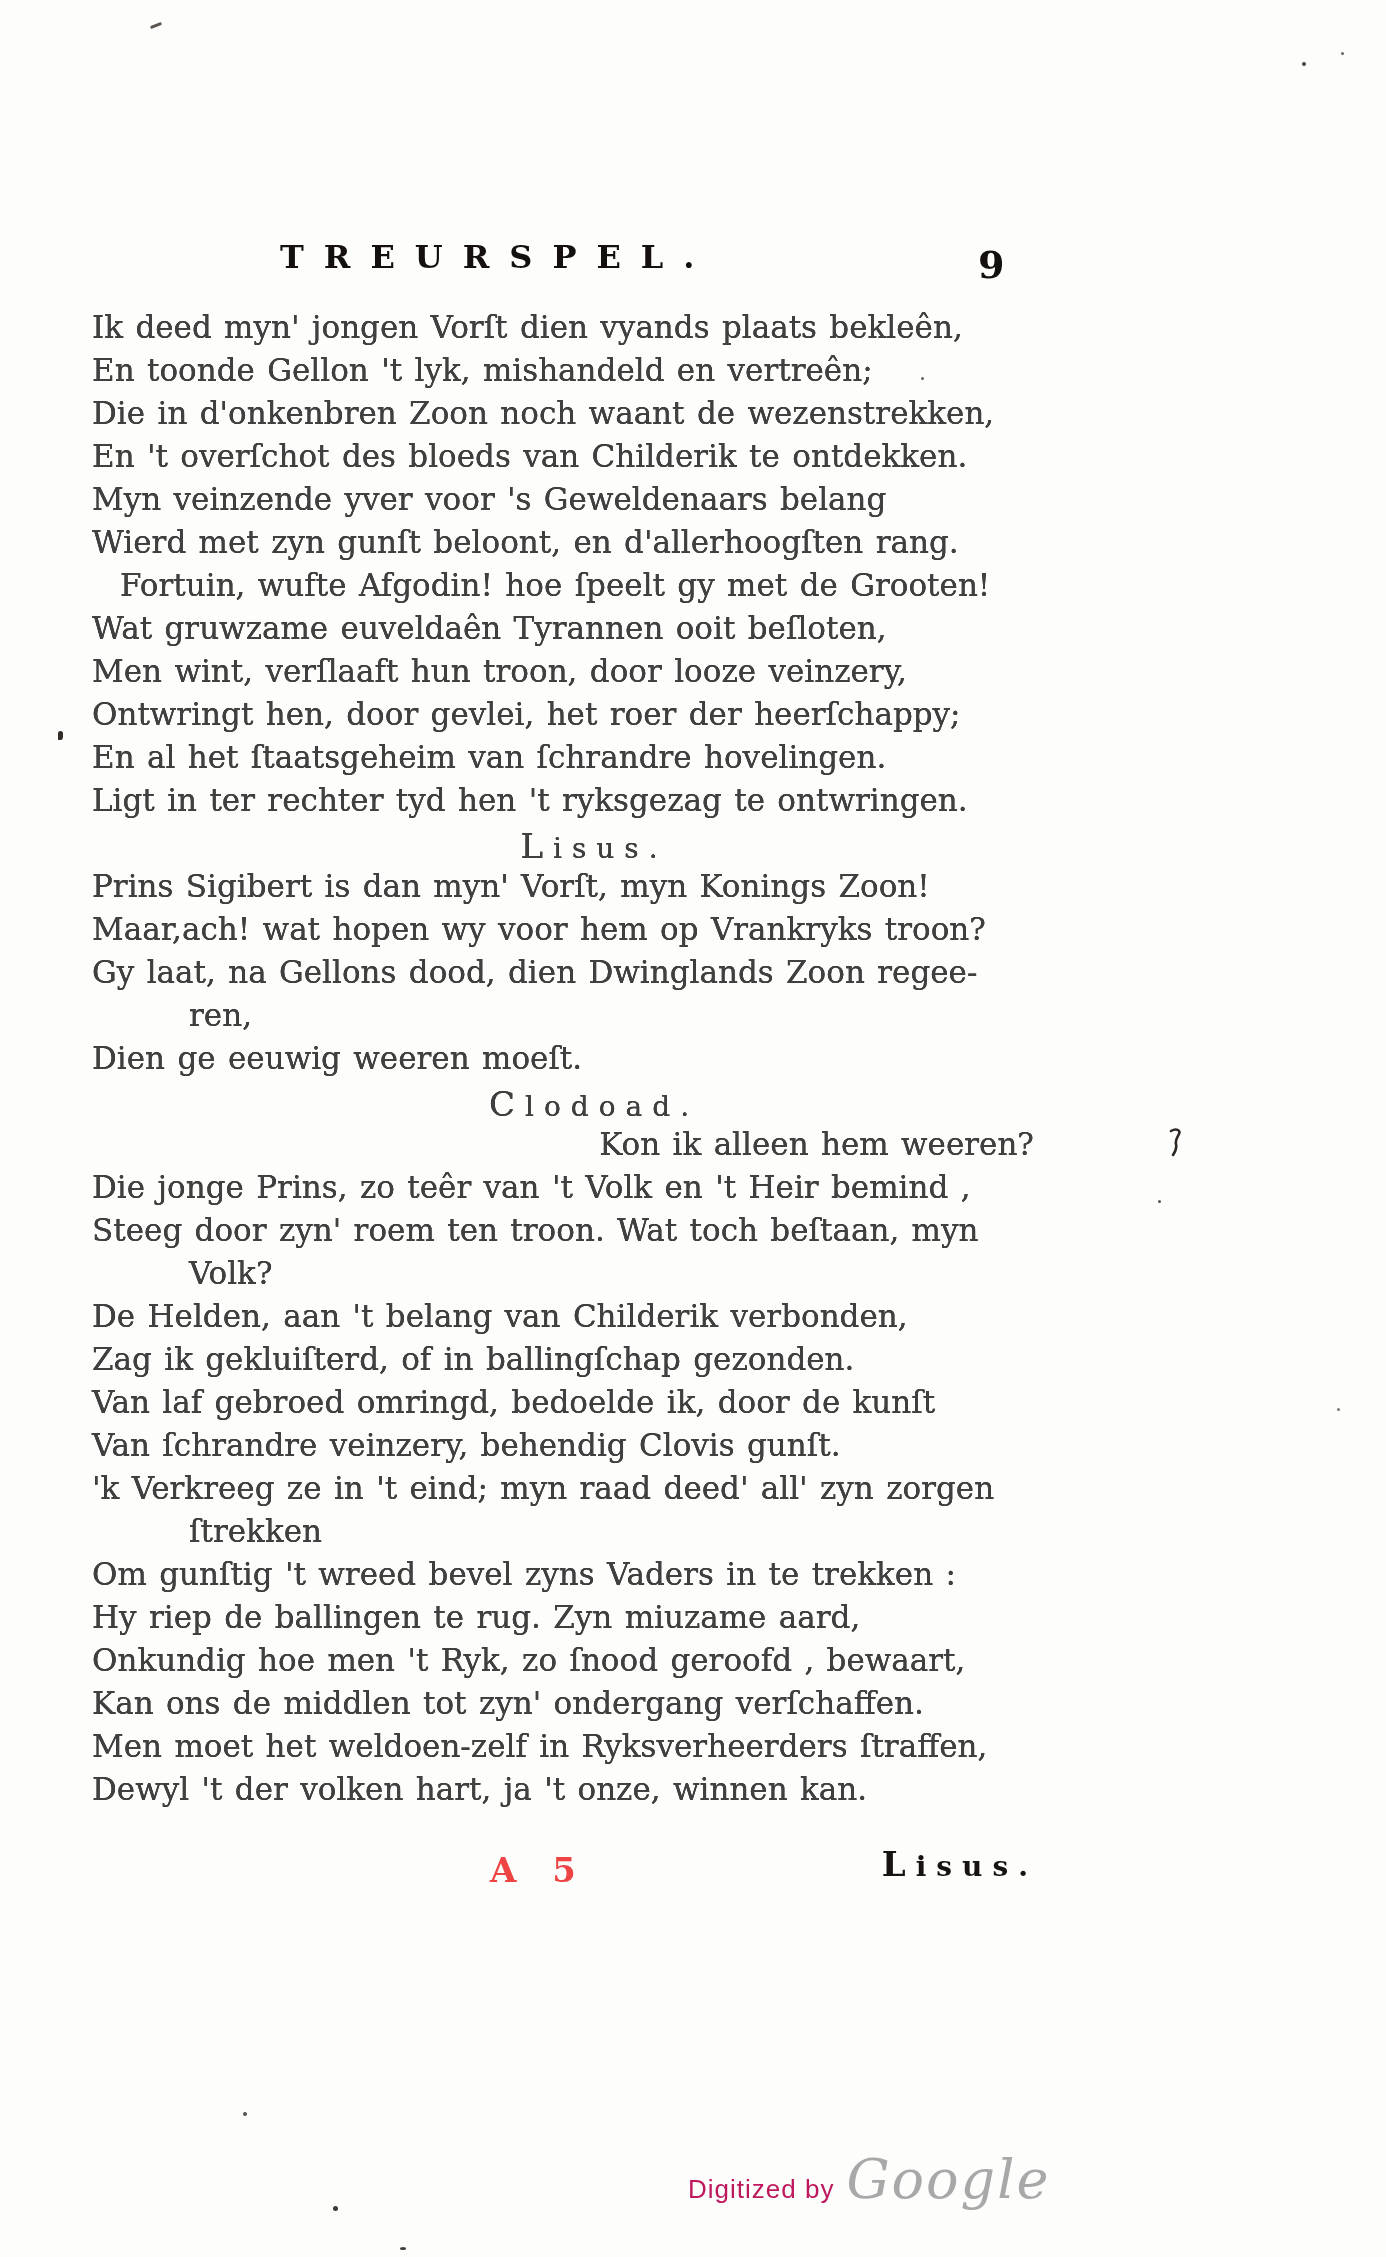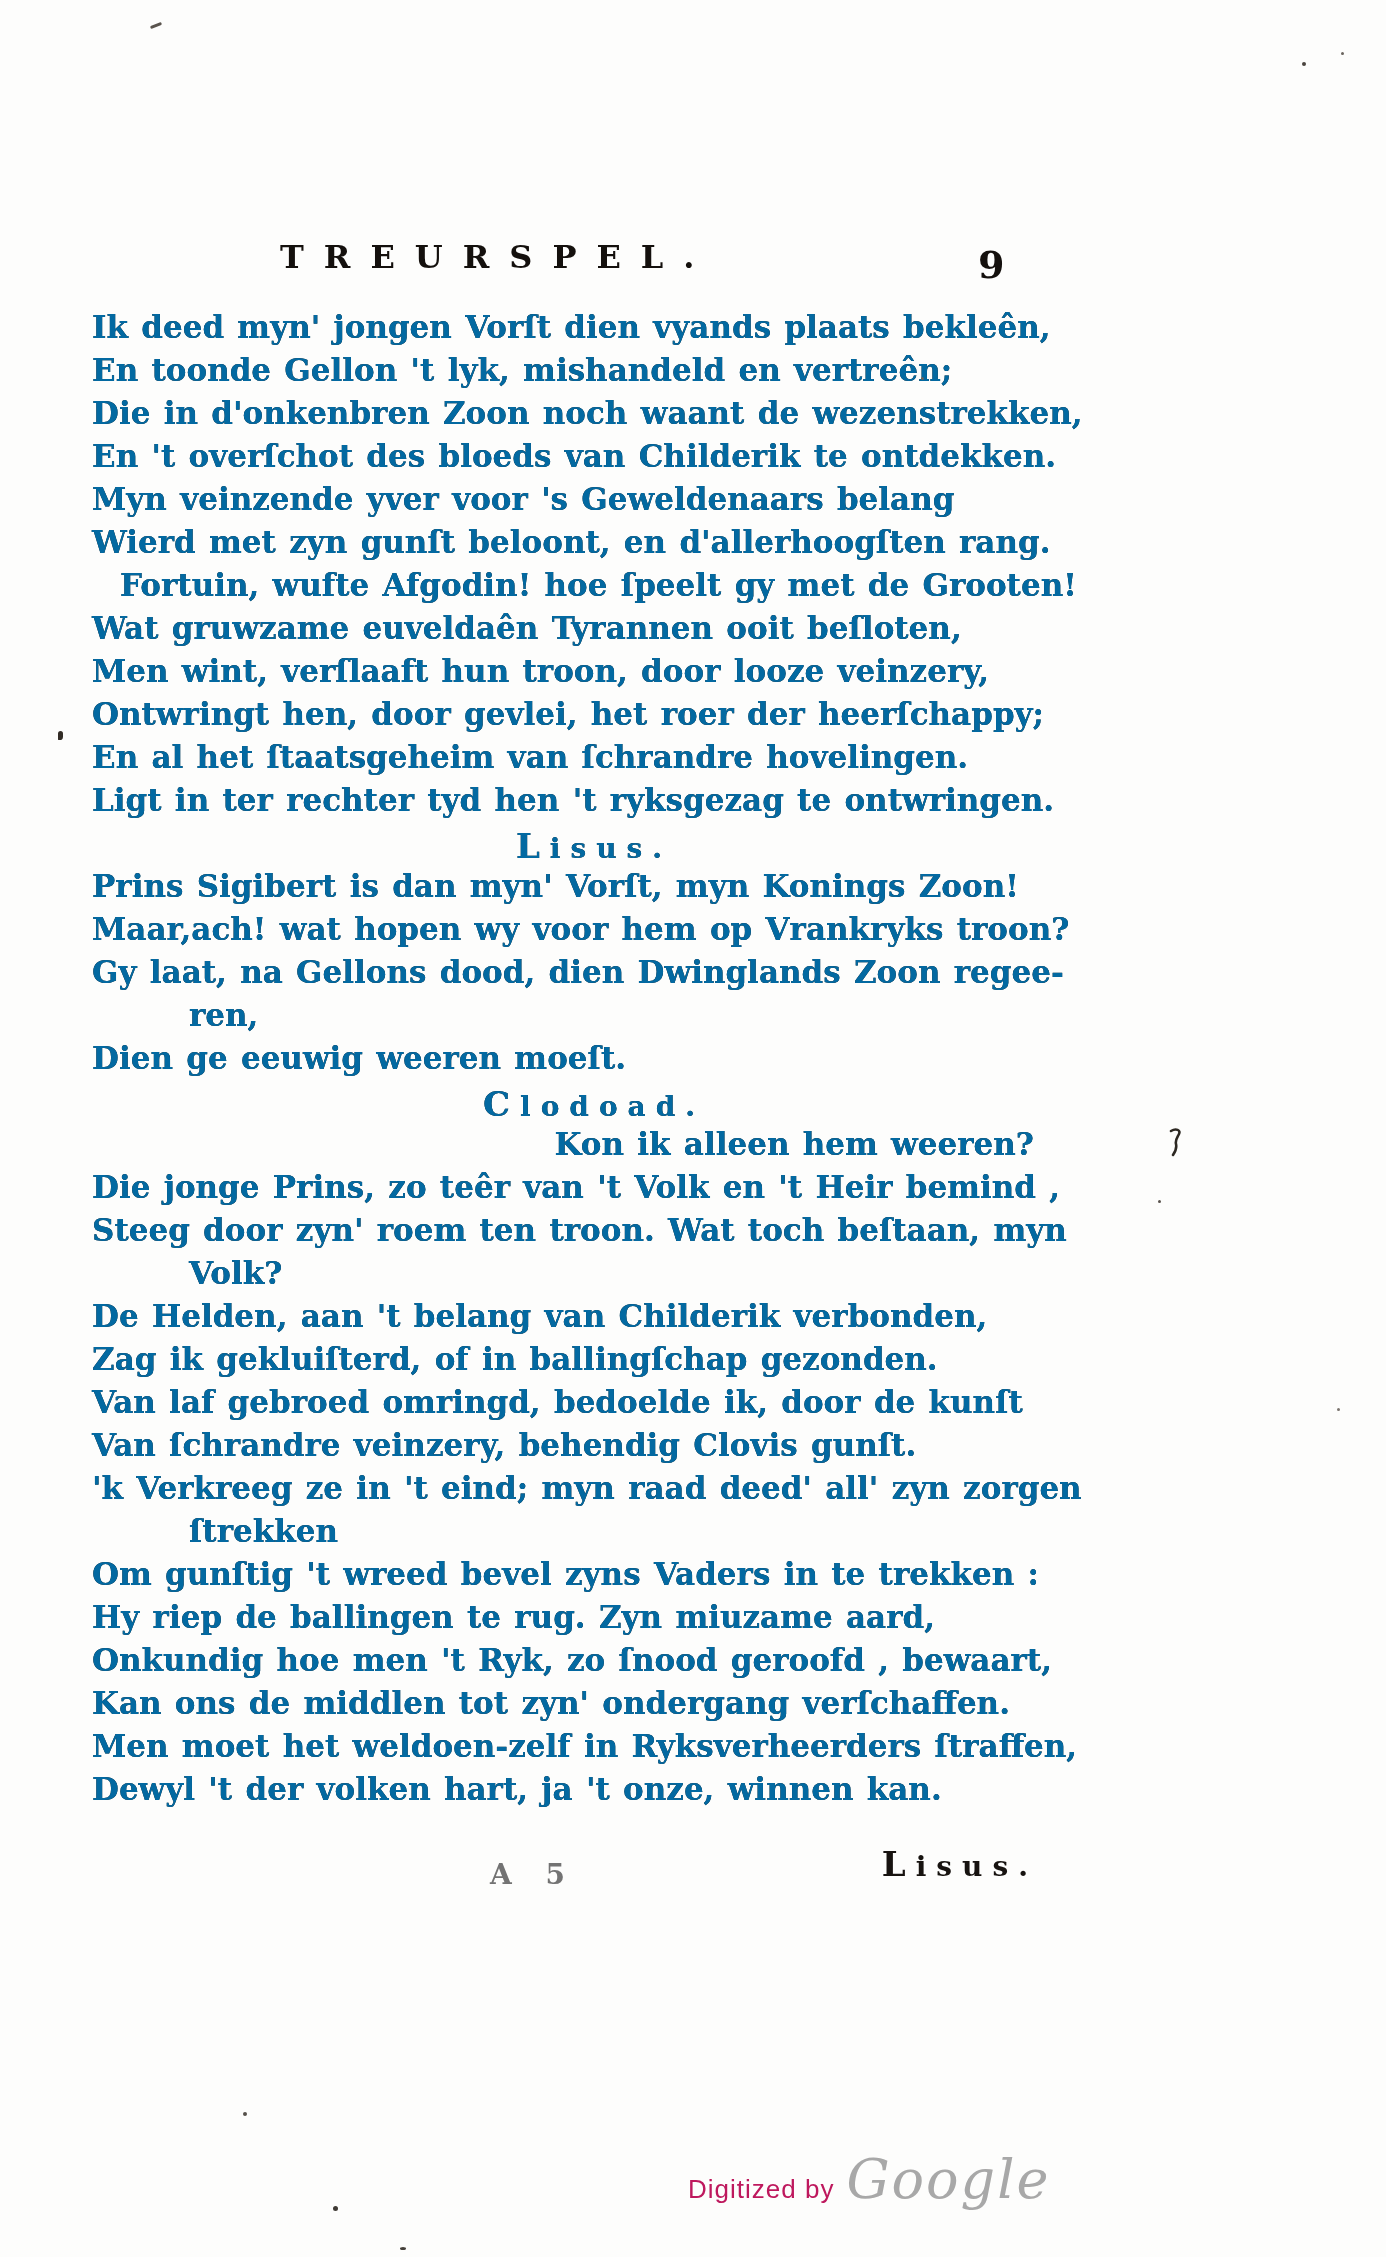--- a/index.html
+++ b/index.html
@@ -17,40 +17,40 @@
     font-size:32px;font-weight:700;letter-spacing:20px;
     color:#14100d;white-space:nowrap;
   }
   .pagenum{
     position:absolute;left:886px;top:4px;
     font-size:38px;font-weight:700;color:#14100d;
   }
   
   .verse{
     position:absolute;left:92px;top:306px;width:1004px;
-    font-size:31px;font-weight:700;line-height:43px;
-    word-spacing:2.5px;color:#0369a1;
+    font-size:31px;font-weight:400;line-height:43px;
+    word-spacing:2.5px;color:#404040;
     text-shadow:0 0 .5px #1a1613;
     white-space:nowrap;
   }
   .line{height:43px;}
   .line-normal{margin-left:0;}
   .line-indent1{margin-left:28px;}
   .line-hang{margin-left:97px;}
   .line-speaker{
     text-align:center;letter-spacing:10px;font-size:28px;
     padding-top:3px;height:40px;
   }
   .line-speaker::first-letter{font-size:34px;}
   .line-right{text-align:right;padding-right:62px;}
   
   .footer{position:absolute;left:92px;top:1842px;width:1004px;height:50px;}
   .signature{
-    position:absolute;left:398px;top:16px;
-    font-size:28px;font-weight:700;letter-spacing:12px;color:#737373;
+    position:absolute;left:398px;top:8px;
+    font-size:34px;font-weight:700;letter-spacing:12px;color:#ef4444;
   }
   .catchword{
     position:absolute;right:58px;top:2px;
     font-size:28px;font-weight:700;letter-spacing:10px;color:#171310;
   }
   .catchword::first-letter{font-size:34px;}
   
   .watermark{
     position:absolute;left:688px;top:2148px;width:520px;height:80px;
     display:flex;align-items:baseline;gap:12px;

